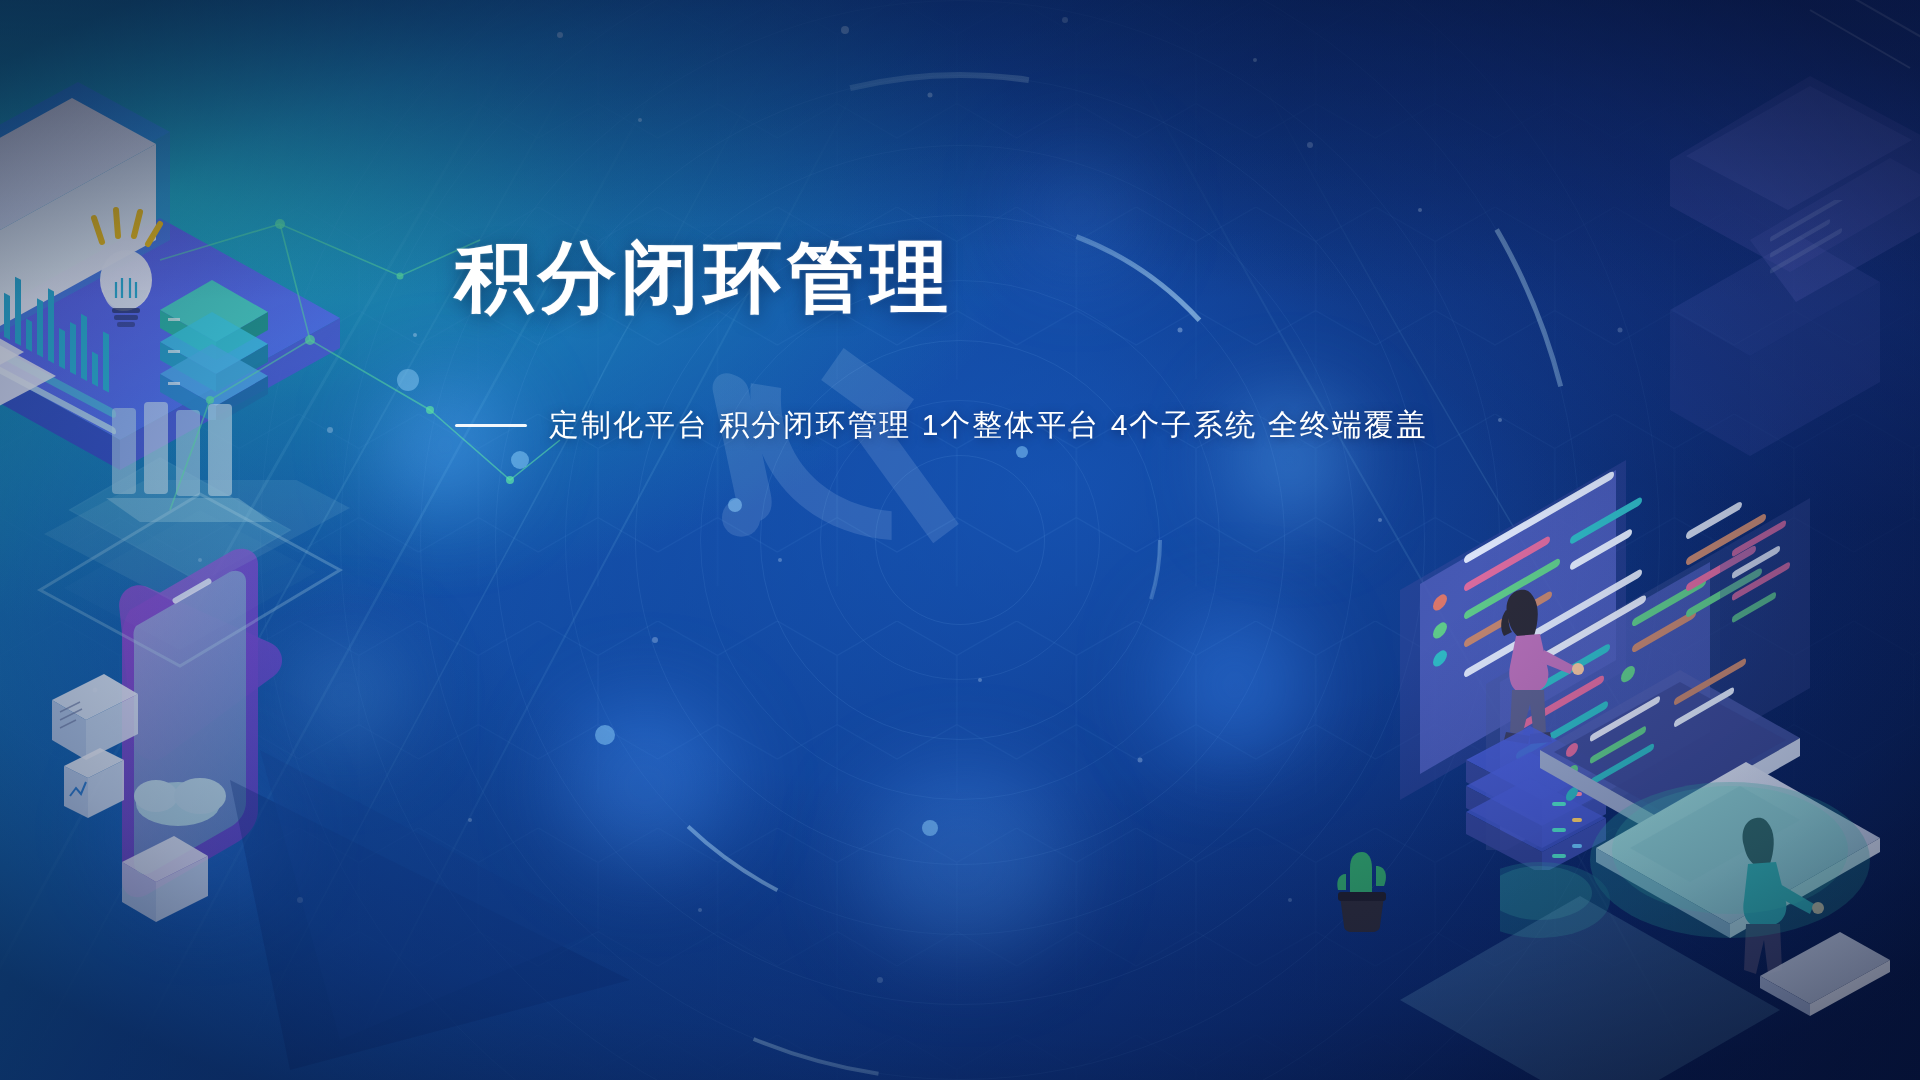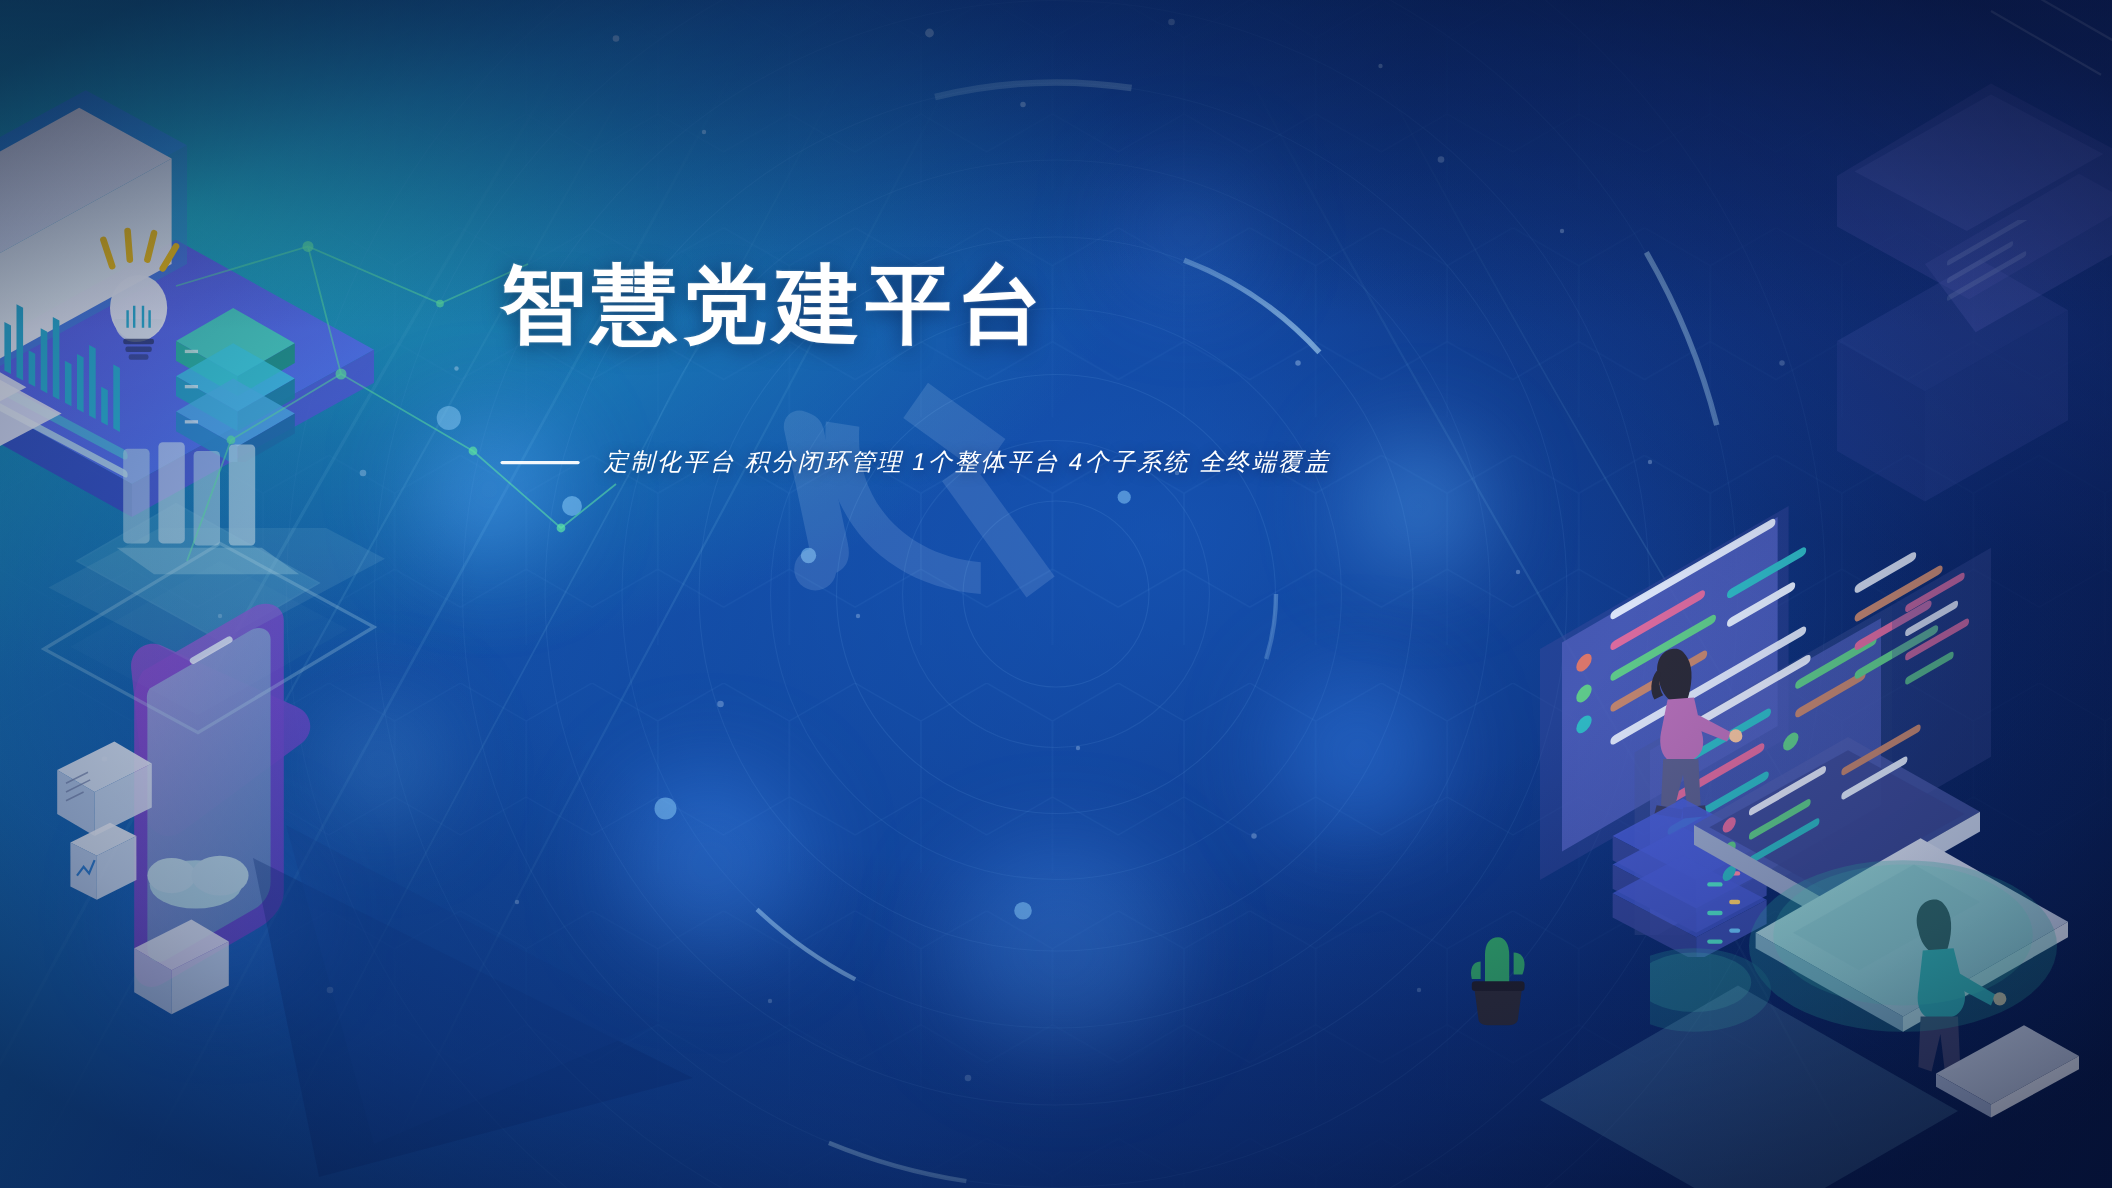--- a/index.html
+++ b/index.html
@@ -36,22 +36,22 @@
 
   
   .titlewrap{position:absolute;left:455px;top:238px;width:1000px;}
   .title{
     font-size:78px;font-weight:bold;color:#ffffff;letter-spacing:5px;line-height:1;
     text-shadow:0 3px 18px rgba(3,20,60,0.55), 0 0 2px rgba(255,255,255,0.4);
     white-space:nowrap;
   }
   .subwrap{position:absolute;left:455px;top:405px;display:flex;align-items:center;gap:22px;white-space:nowrap;}
   .dash{width:72px;height:3px;background:#ffffff;opacity:.95;border-radius:2px;}
-  .subtitle{font-size:22px;color:#ffffff;letter-spacing:2px;font-weight:500;
-    text-shadow:0 2px 10px rgba(3,20,60,0.5);font-style:italic;}
+  .subtitle{font-size:30px;color:#ffffff;letter-spacing:2px;font-weight:500;
+    text-shadow:0 2px 10px rgba(3,20,60,0.5);}
 
   
   .art{position:absolute;pointer-events:none;}
   .art-left-top{left:-40px;top:40px;}
   .art-left-bottom{left:30px;top:480px;}
   .art-right-top{right:-10px;top:-10px;}
   .art-right-mid{right:60px;top:420px;}
   .art-right-bottom{right:0px;top:640px;}
   .art-left-servers{left:150px;top:250px;}
 </style>
@@ -569,21 +569,21 @@
     <g opacity=".30">
       <path d="M10 40 L410 240 L70 330 Z" fill="#0b2f7a"></path>
       <path d="M40 10 L380 190 L120 300 Z" fill="#123a8e" opacity=".6"></path>
     </g>
   </svg>
 
   <div class="topglow"></div>
   <div class="vignette"></div>
 
   <div class="titlewrap">
-    <div class="title">智慧党建平台</div>
+    <div class="title">积分闭环管理</div>
   </div>
 
   <div class="subwrap">
     <span class="dash"></span>
     <span class="subtitle">定制化平台  积分闭环管理  1个整体平台  4个子系统  全终端覆盖</span>
   </div>
 
 </div>
 
 </body></html>

